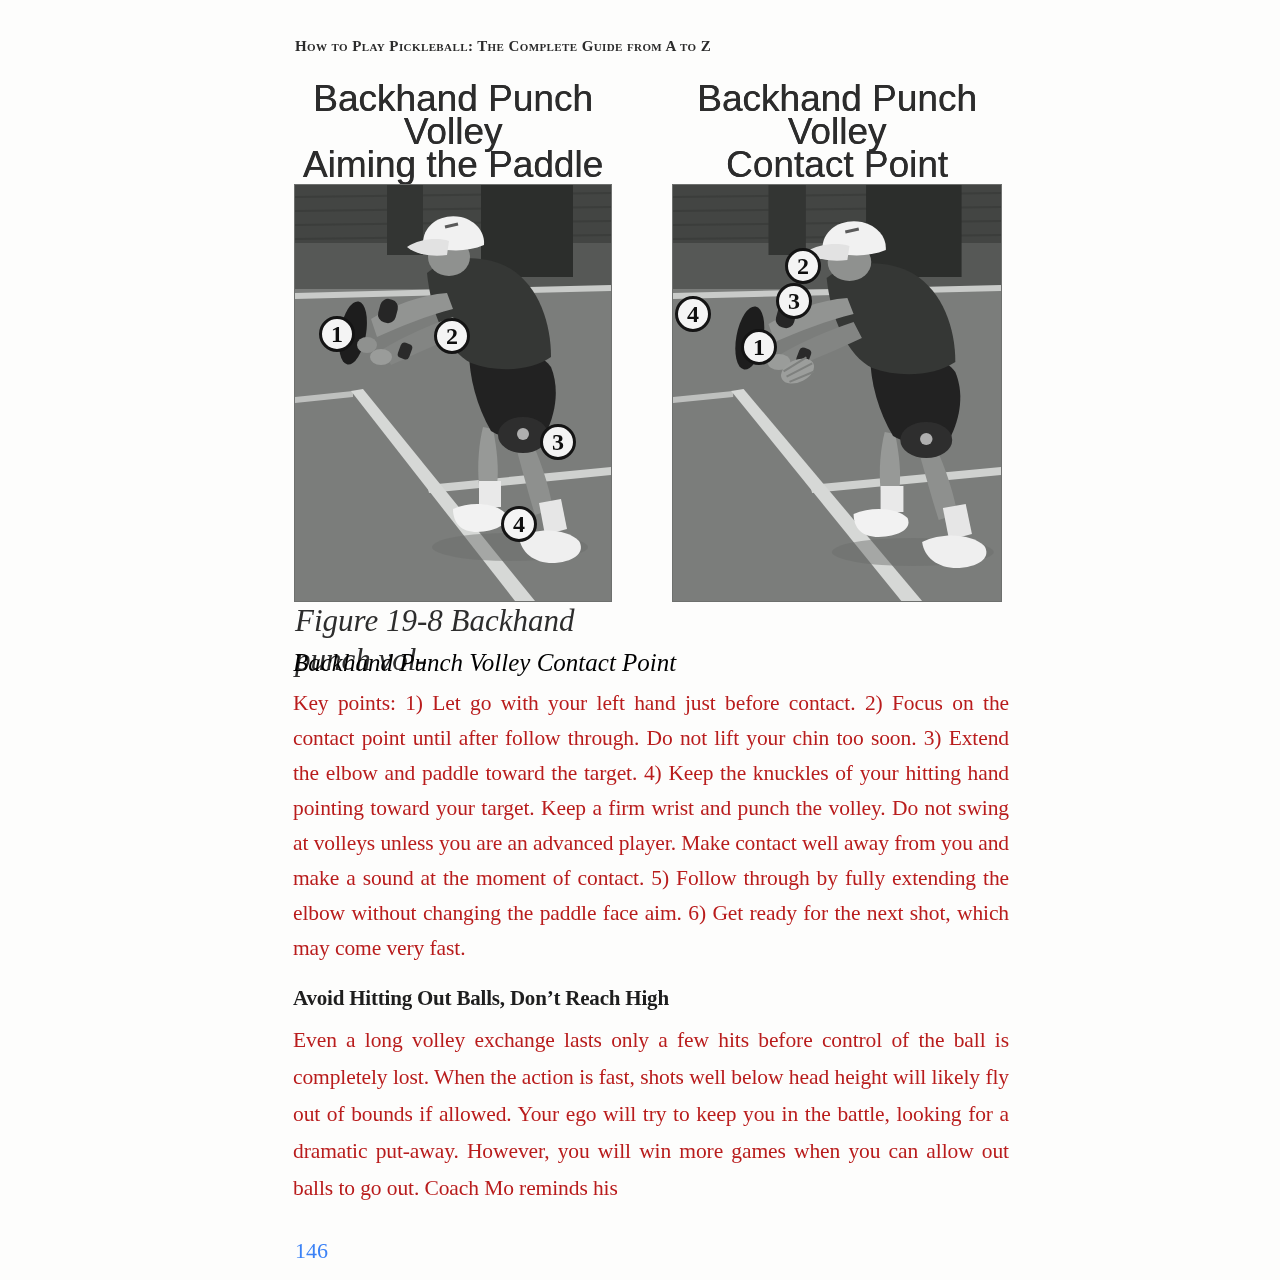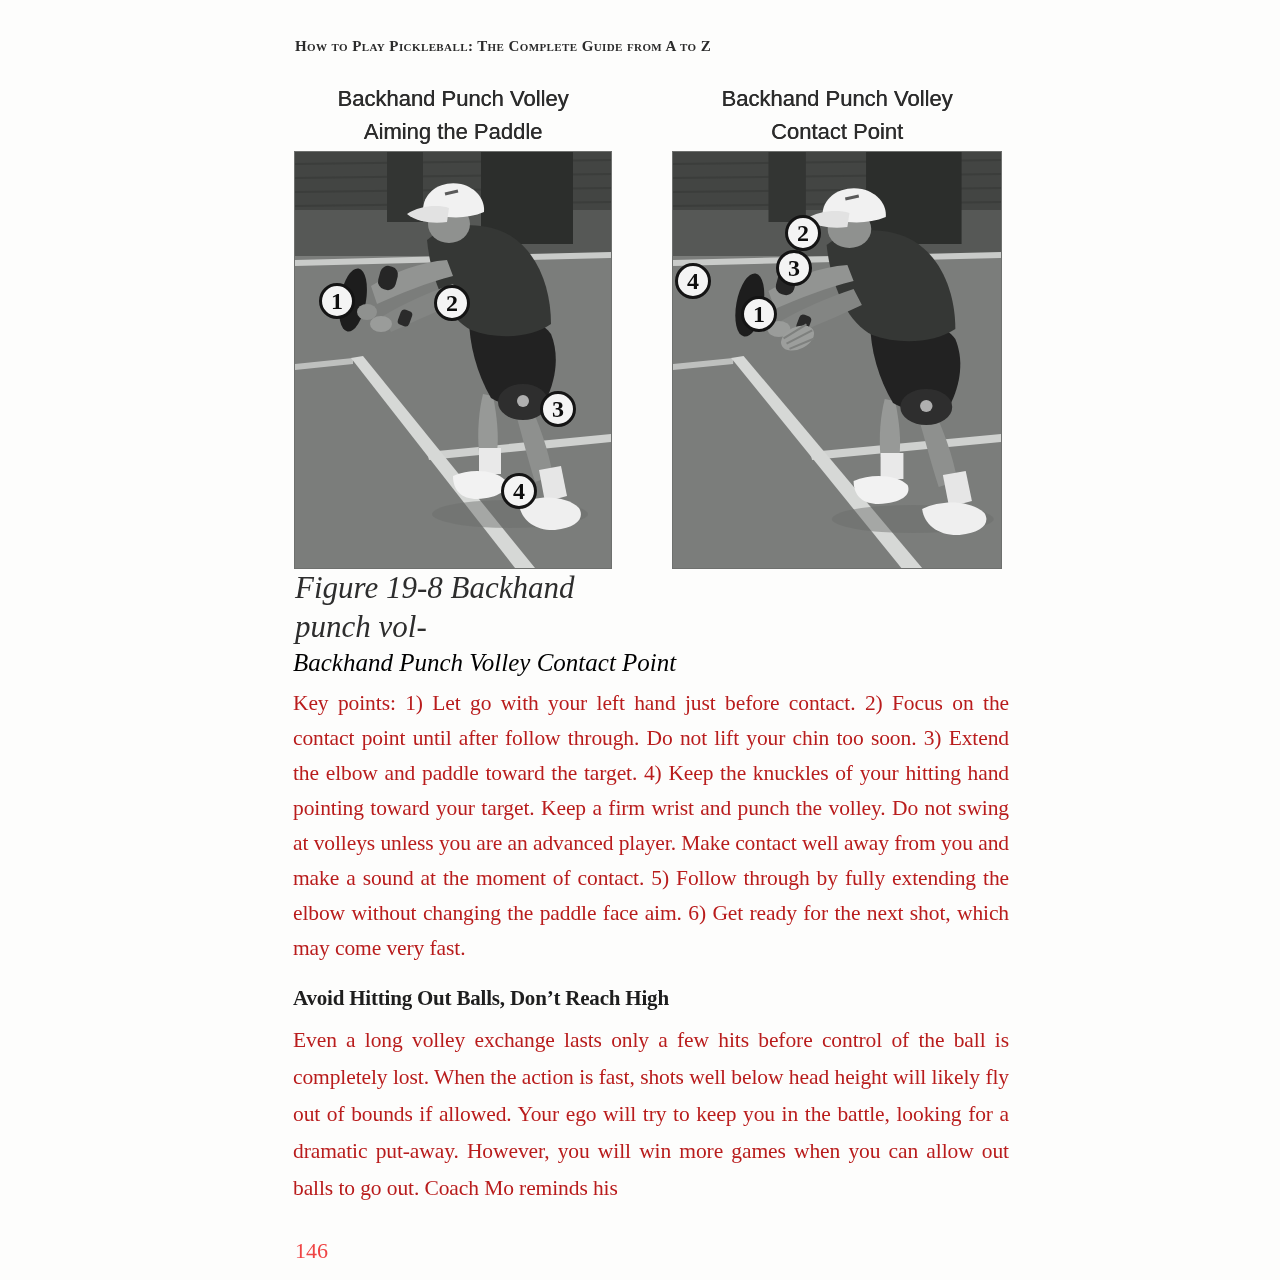--- a/index.html
+++ b/index.html
@@ -14,21 +14,21 @@
     position:absolute;top:34px;left:2px;width:714px;
     font-variant:small-caps;font-weight:600;font-size:15px;line-height:24px;
     letter-spacing:0.4px;color:#2b2b2b;white-space:nowrap;
   }
 
   .figures-row{position:absolute;top:82px;left:0;width:716px;display:flex;}
   figure{margin:0;padding:0;}
   .fig-left{width:316px;margin-left:2px;}
   .fig-right{width:328px;margin-left:62px;}
   .fig-title{
-    font-family:"Liberation Sans", sans-serif;font-size:22px;line-height:33px;
+    font-family:"Liberation Sans", sans-serif;font-size:37px;line-height:33px;
     text-align:center;color:#2c2c2c;margin-bottom:4px;
     text-shadow:0.35px 0 0 currentColor;
   }
   .photo{
     position:relative;height:416px;background:#7b7d7b;overflow:hidden;
     outline:1px solid #6e706e;
   }
   .photo svg{display:block;}
   .marker{
     position:absolute;width:36px;height:36px;margin:-18px 0 0 -18px;
@@ -48,21 +48,21 @@
     font-size:21.5px;margin:0;text-align:justify;color:#b91c1c;
     letter-spacing:-0.1px;
   }
   .para-keypoints{line-height:35px;}
   .para-avoid{line-height:37px;}
   .section-heading{
     font-size:21px;line-height:36px;font-weight:bold;color:#1e1e1e;
     margin:14px 0 6px 0;letter-spacing:-0.2px;
   }
   .page-number{
-    position:absolute;left:295px;top:1238px;font-size:22px;color:#ef4444;
+    position:absolute;left:295px;top:1238px;font-size:22px;color:#3b82f6;
   }
 </style>
 </head>
 <body>
 
 <div class="canvas">
   <div class="content">
 
     <div class="running-header">How to Play Pickleball: The Complete Guide from A to Z</div>
 

